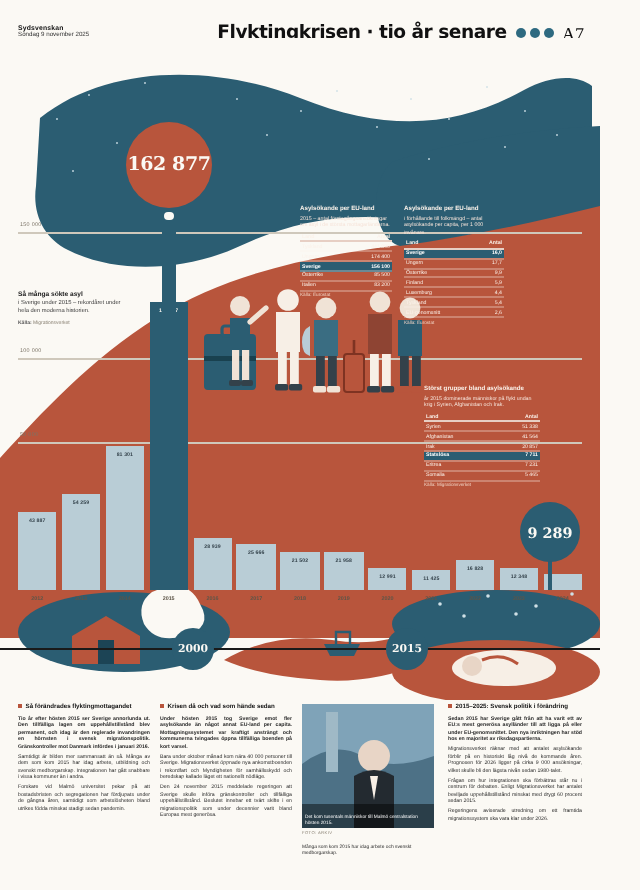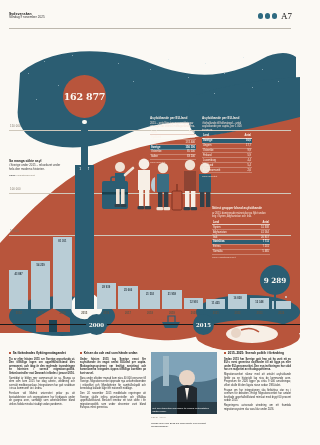--- a/index.html
+++ b/index.html
@@ -17,21 +17,21 @@
   .mast-name{font-size:3.4px;font-weight:bold;color:#111;letter-spacing:.1px;}
   .mast-date{font-size:3.1px;color:#333;}
   .mast-right{position:absolute;right:8px;top:11px;display:flex;align-items:center;gap:2px;}
   .mast-title{font-size:9.3px;font-weight:bold;color:#111;letter-spacing:-.25px;font-family:"DejaVu Sans",sans-serif;}
   .dots{display:flex;gap:1.6px;align-items:center;margin:0 2px 0 3px;}
   .dot{width:5.2px;height:5.2px;border-radius:50%;background:#2e6a80;}
   .pg{font-size:9px;color:#111;font-family:"Liberation Serif",serif;}
   .mast-rule{position:absolute;left:9px;top:28px;width:282px;height:.6px;background:#bdb8ae;}
 
   
-  .info{position:absolute;left:0;top:33px;width:300px;height:310px;overflow:hidden;background:#fbf9f4;}
+  .info{position:absolute;left:0;top:19px;width:300px;height:310px;overflow:hidden;background:#fbf9f4;}
 
   .sky{position:absolute;left:0;top:0;width:300px;height:300px;}
   .stars span{position:absolute;background:#cfe0e6;border-radius:50%;width:.9px;height:.9px;opacity:.85;}
 
   
   .sun{position:absolute;left:63px;top:42px;width:43px;height:43px;border-radius:50%;
        background:#b8553c;display:flex;align-items:center;justify-content:center;z-index:6;}
   .sun-num{font-size:9.5px;font-weight:bold;color:#fbf9f4;letter-spacing:-.2px;
            font-family:"DejaVu Serif",serif;}
   .stem{position:absolute;left:81px;top:83px;width:7px;height:190px;background:#2b5d72;z-index:5;}
@@ -102,20 +102,21 @@
 <body>
 
 <div class="page">
 
   <div class="masthead">
     <div class="mast-left">
       <div class="mast-name">Sydsvenskan</div>
       <div class="mast-date">Söndag 9 november 2025</div>
     </div>
     <div class="mast-right">
+      <div class="mast-title">Flyktingkrisen · tio år senare</div>
       <div class="dots">
         <span class="dot"></span>
         <span class="dot"></span>
         <span class="dot"></span>
       </div>
       <div class="pg">A7</div>
     </div>
     <div class="mast-rule"></div>
   </div>
 

